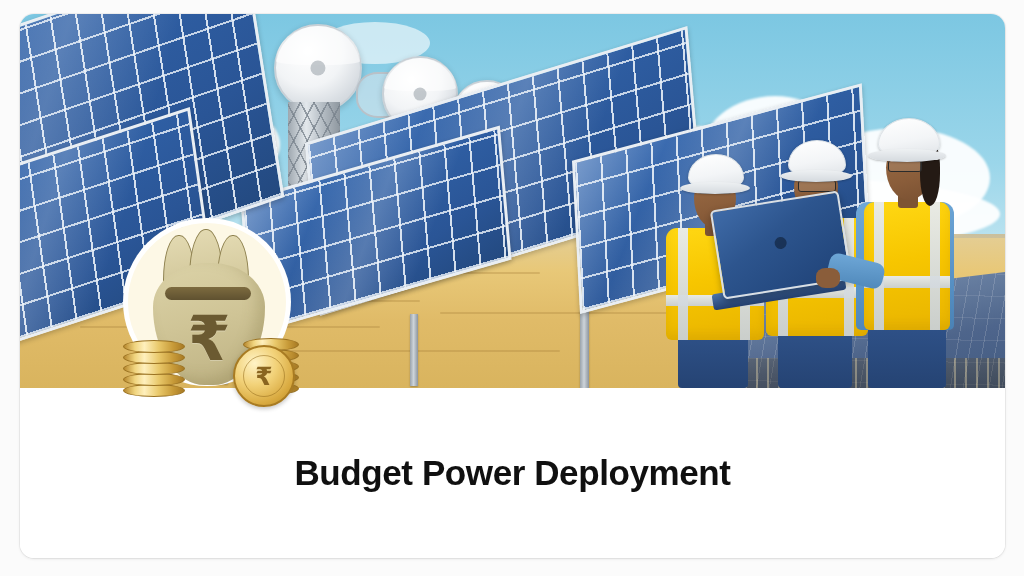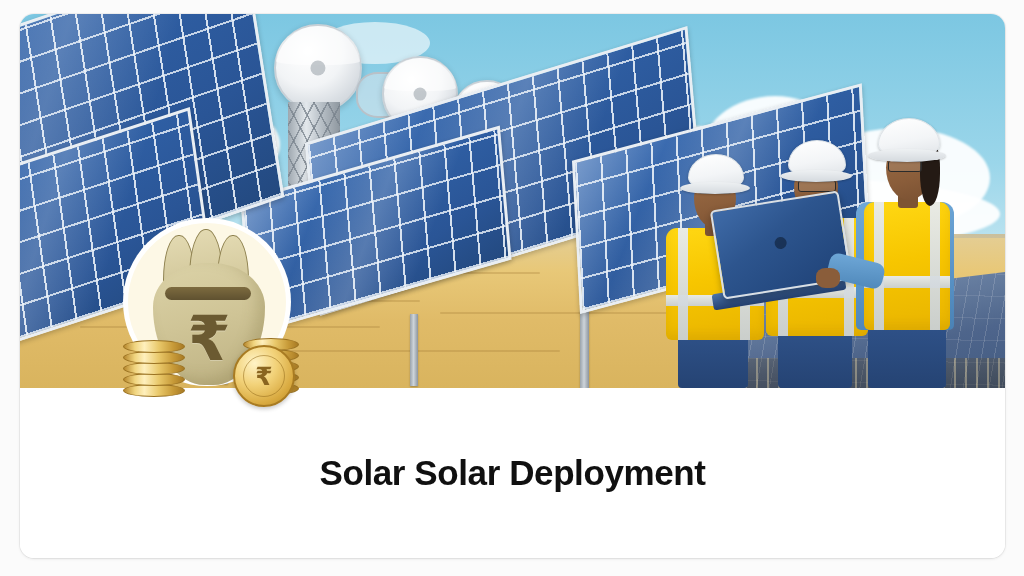--- a/index.html
+++ b/index.html
@@ -529,18 +529,18 @@
       <div id="bag-tie"></div>
       <div id="rupee">₹</div>
 
       <div id="big-coin">
         <div id="big-coin-inner">₹</div>
       </div>
     </div>
 
     <div id="caption">
       <h1>
-        <span class="ttl-line">Solar Solar Deployment</span>
+        <span class="ttl-line">Budget Power Deployment</span>
       </h1>
     </div>
 
   </div>
 </div>
 
 </body></html>

